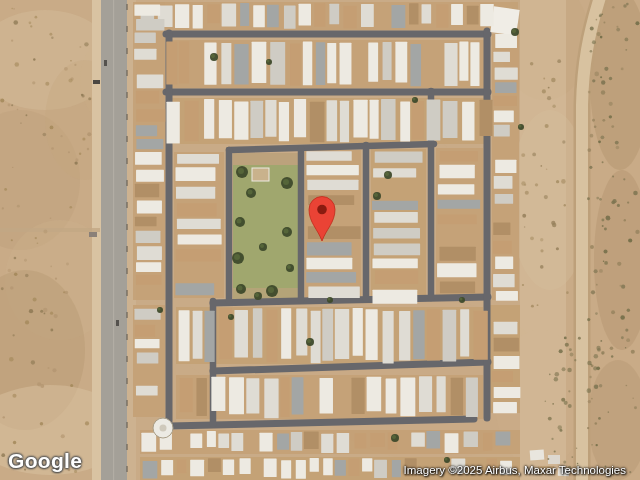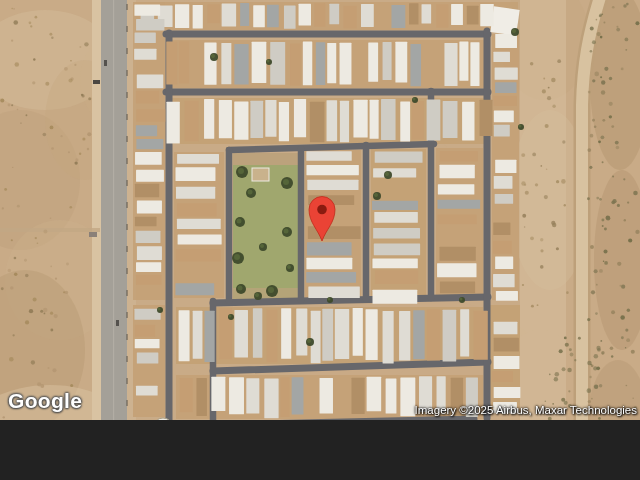--- a/index.html
+++ b/index.html
@@ -1,32 +1,32 @@
 <!DOCTYPE html>
 <html><head>
 <meta charset="utf-8">
 <style>
   html,body{margin:0;padding:0;background:#222;}
   .map-root{
-    position:relative;width:640px;height:420px;overflow:hidden;
+    position:relative;width:640px;height:480px;overflow:hidden;
     background:#c9ac88;font-family:"Liberation Sans",sans-serif;
     user-select:none;
   }
   #map-svg{position:absolute;left:0;top:0;width:640px;height:480px;display:block;}
   .pin{position:absolute;width:34px;height:50px;pointer-events:auto;}
   .google-logo{
     position:absolute;left:8px;bottom:7px;
     color:#fff;font-size:21px;font-weight:700;letter-spacing:.3px;
     text-shadow:0 1px 2px rgba(70,70,70,.95),0 0 2px rgba(90,90,90,.9),
                 1px 0 2px rgba(90,90,90,.85),-1px 0 2px rgba(90,90,90,.85),
                 0 -1px 2px rgba(90,90,90,.8);
     cursor:pointer;
   }
   .attribution{
-    position:absolute;right:3px;bottom:4px;
+    position:absolute;right:14px;bottom:4px;
     color:#fff;font-size:11.5px;white-space:nowrap;
     text-shadow:0 0 2px #000,0 0 3px #000,1px 1px 2px #000;
   }
 </style>
 </head>
 <body>
 
 <div class="map-root">
   <svg id="map-svg" xmlns="http://www.w3.org/2000/svg">
       <rect x="0" y="0" width="640" height="480" fill="#c9ab87"></rect>

